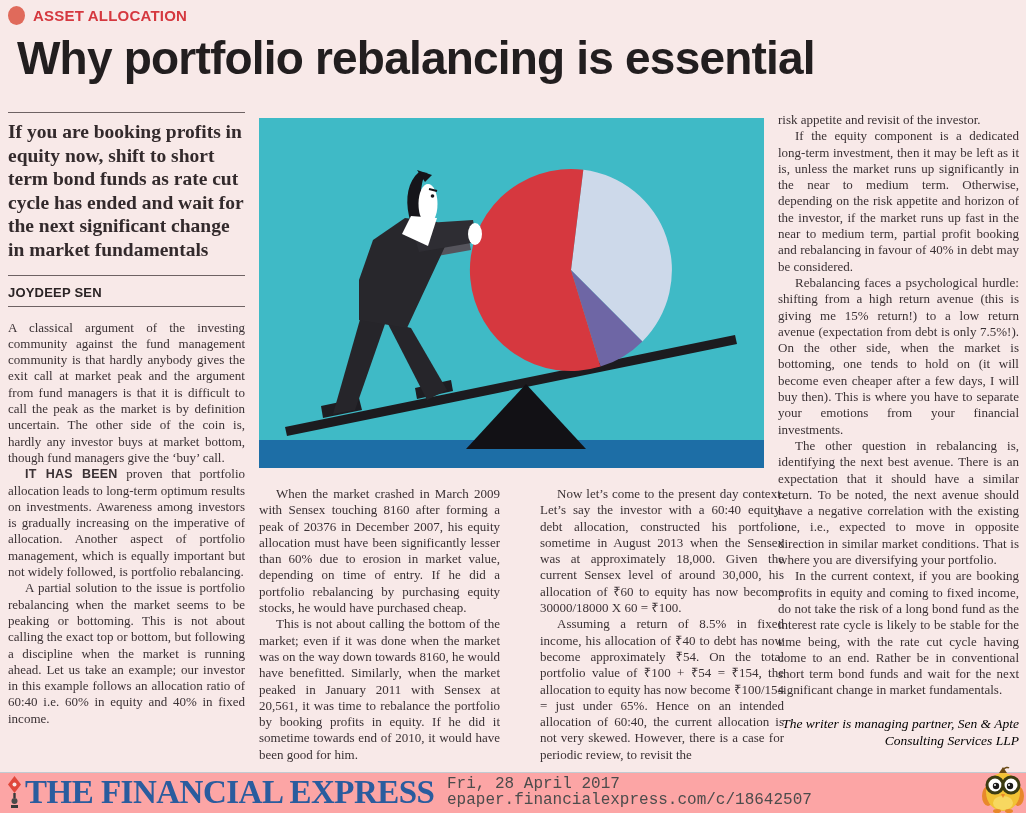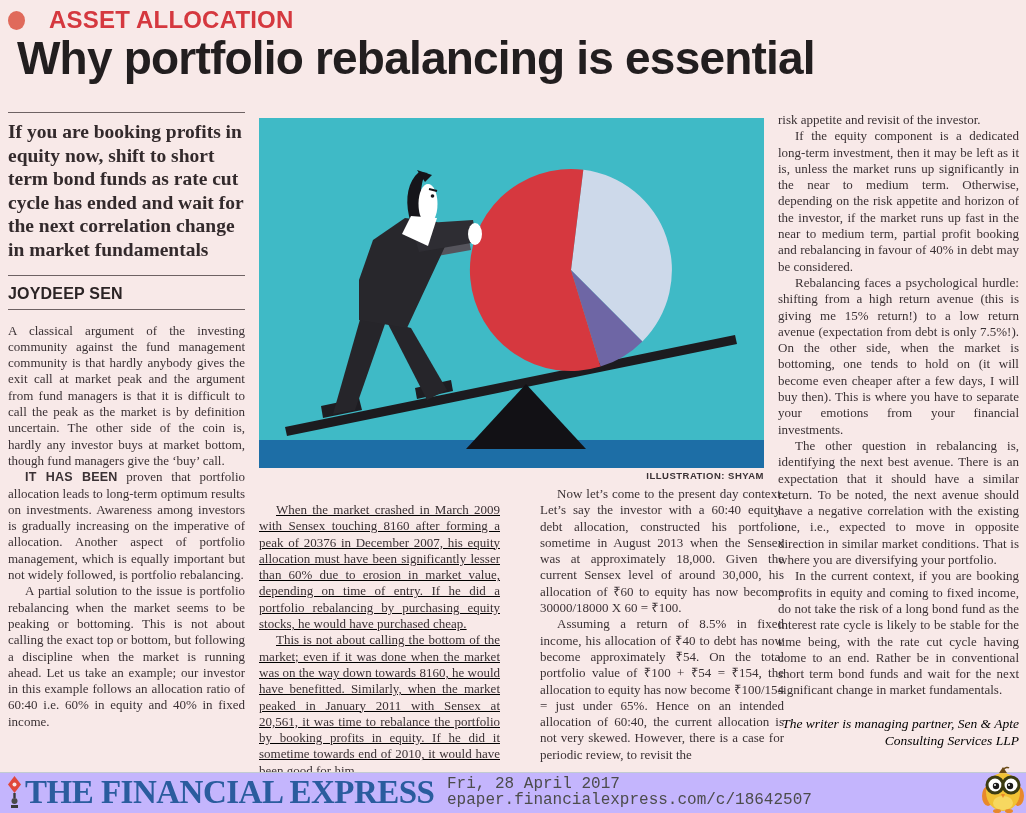--- a/index.html
+++ b/index.html
@@ -3,56 +3,56 @@
 <meta charset="utf-8">
 <style>
   * { margin:0; padding:0; box-sizing:border-box; }
   html,body { width:1026px; height:813px; }
   body { font-family:"Liberation Sans", sans-serif; }
   #page { position:relative; width:1026px; height:813px; background:#f8e9e8; overflow:hidden; }
 
   
   .kicker-row { position:absolute; left:8px; top:6px; display:flex; align-items:center; gap:8px; }
   .kicker-dot { width:17px; height:19px; border-radius:50%; background:#e06a5b; }
-  .kicker-text { font-size:24px; font-weight:bold; letter-spacing:0.2px; color:#d5383f;margin-left:16px; }
+  .kicker-text { font-size:15px; font-weight:bold; letter-spacing:0.2px; color:#d5383f; }
   .headline { position:absolute; left:17px; top:31px; width:1016px; font-size:46px; font-weight:bold;
               letter-spacing:-0.8px; color:#221e1f; white-space:nowrap; }
 
   
   .rule { border-top:1px solid #6e6263; }
 
   
   .col { position:absolute; overflow:hidden; }
   #col1 { left:8px; top:112px; width:237px; height:660px; }
   .standfirst { font-family:"Liberation Serif", serif; font-weight:600; font-size:19.5px;
                 line-height:23.6px; color:#332a2c; padding:7px 0 13px 0; }
-  .byline { font-size:16px; font-weight:bold; letter-spacing:0.2px; color:#2b2425; padding:9px 0 6px 0; }
+  .byline { font-size:13px; font-weight:bold; letter-spacing:0.2px; color:#2b2425; padding:9px 0 6px 0; }
 
   
   .bodytext { margin-top:13px; }
   .bodytext p, .bodycol p {
       font-family:"Liberation Serif", serif; font-size:13px; line-height:16.3px;
       color:#3a3134; text-align:justify; }
   .bodytext p + p, .bodycol p + p, .bodycol.indent-first p:first-child { text-indent:17px; }
   .leadin { font-family:"Liberation Sans", sans-serif; font-weight:bold; font-size:12.5px; letter-spacing:0.2px; }
 
   
   #illu { position:absolute; left:259px; top:118px; width:505px; height:350px; }
   .illu-credit { position:absolute; left:259px; top:470px; width:505px; text-align:right;
                  font-size:9.5px; font-weight:bold; letter-spacing:0.5px; color:#3a3134; }
 
   
-  #col2 { left:259px; top:502px; width:241px; height:282px;text-decoration:underline; }
+  #col2 { left:259px; top:486px; width:241px; height:282px; }
   #col3 { left:540px; top:486px; width:244px; height:282px; }
   #col4 { left:778px; top:112px; width:241px; height:660px; }
   .writer-credit { font-family:"Liberation Serif", serif; font-style:italic; font-size:13.5px;
                    line-height:17px; color:#000000; text-align:right; margin-top:16px; }
 
   
-  #footer { position:absolute; left:0; top:772px; width:1026px; height:41px; background:#c4b5fd;
+  #footer { position:absolute; left:0; top:772px; width:1026px; height:41px; background:#fca5a5;
             border-top:1px solid #c2cbd2; }
   .emblem { position:absolute; left:7px; top:3px; }
   .masthead { position:absolute; left:25px; top:1px; font-family:"Liberation Serif", serif;
               font-weight:bold; font-size:33px; letter-spacing:-0.5px; color:#2a5c9e; white-space:nowrap; }
   .meta { position:absolute; left:447px; top:4px; font-family:"Liberation Mono", monospace;
           font-size:16px; line-height:15.5px; color:#4c4c4c; white-space:nowrap; }
   .meta .url { color:#4c4c4c; text-decoration:none; }
   .owl { position:absolute; left:982px; top:766px; }
 </style>
 </head>
@@ -61,21 +61,21 @@
 <div id="page">
 
   <div class="kicker-row">
     <span class="kicker-dot"></span>
     <span class="kicker-text">ASSET ALLOCATION</span>
   </div>
   <h1 class="headline">Why portfolio rebalancing is essential</h1>
 
   <div class="col" id="col1">
     <div class="rule"></div>
-    <div class="standfirst">If you are booking profits in equity now, shift to short term bond funds as rate cut cycle has ended and wait for the next correlation change in market fundamentals</div>
+    <div class="standfirst">If you are booking profits in equity now, shift to short term bond funds as rate cut cycle has ended and wait for the next significant change in market fundamentals</div>
     <div class="rule"></div>
     <div class="byline">JOYDEEP SEN</div>
     <div class="rule"></div>
     <div class="bodytext">
       <p>A classical argument of the investing community against the fund management community is that hardly anybody gives the exit call at market peak and the argument from fund managers is that it is difficult to call the peak as the market is by definition uncertain. The other side of the coin is, hardly any investor buys at market bottom, though fund managers give the ‘buy’ call.</p>
       <p><span class="leadin">IT HAS BEEN</span> <span>proven that portfolio allocation leads to long-term optimum results on investments. Awareness among investors is gradually increasing on the imperative of allocation. Another aspect of portfolio management, which is equally important but not widely followed, is portfolio rebalancing.</span></p>
       <p>A partial solution to the issue is portfolio rebalancing when the market seems to be peaking or bottoming. This is not about calling the exact top or bottom, but following a discipline when the market is running ahead. Let us take an example; our investor in this example follows an allocation ratio of 60:40 i.e. 60% in equity and 40% in fixed income.</p>
     </div>
   </div>
 
@@ -105,21 +105,20 @@
         <ellipse cx="216" cy="116" rx="7" ry="11" fill="#ffffff"></ellipse>
         <path d="M160,54 C149,63 146,80 150,98 C153,112 159,119 168,122 L171,112 C163,98 160,78 163,66 C164,60 166,56 169,55 Z" fill="#16151a"></path>
         <polygon points="158,52 173,57 166,64" fill="#16151a"></polygon>
         <ellipse cx="169" cy="86" rx="9.5" ry="20" fill="#ffffff"></ellipse>
         <polygon points="152,98 178,100 169,128 143,116" fill="#ffffff"></polygon>
         <circle cx="173.5" cy="78" r="1.8" fill="#16151a"></circle>
         <path d="M170,71 L178,73" stroke="#16151a" stroke-width="2" fill="none"></path>
       </g>
     </svg>
   </div>
-  <div class="illu-credit">ILLUSTRATION: SHYAM</div>
 
   <div class="col bodycol indent-first" id="col2">
     <p>When the market crashed in March 2009 with Sensex touching 8160 after forming a peak of 20376 in December 2007, his equity allocation must have been significantly lesser than 60% due to erosion in market value, depending on time of entry. If he did a portfolio rebalancing by purchasing equity stocks, he would have purchased cheap.</p>
     <p>This is not about calling the bottom of the market; even if it was done when the market was on the way down towards 8160, he would have benefitted. Similarly, when the market peaked in January 2011 with Sensex at 20,561, it was time to rebalance the portfolio by booking profits in equity. If he did it sometime towards end of 2010, it would have been good for him.</p>
   </div>
   <div class="col bodycol indent-first" id="col3">
     <p>Now let’s come to the present day context. Let’s say the investor with a 60:40 equity: debt allocation, constructed his portfolio sometime in August 2013 when the Sensex was at approximately 18,000. Given the current Sensex level of around 30,000, his allocation of ₹60 to equity has now become 30000/18000 X 60 = ₹100.</p>
     <p>Assuming a return of 8.5% in fixed income, his allocation of ₹40 to debt has now become approximately ₹54. On the total portfolio value of ₹100 + ₹54 = ₹154, the allocation to equity has now become ₹100/154 = just under 65%. Hence on an intended allocation of 60:40, the current allocation is not very skewed. However, there is a case for periodic review, to revisit the</p>
   </div>
 

